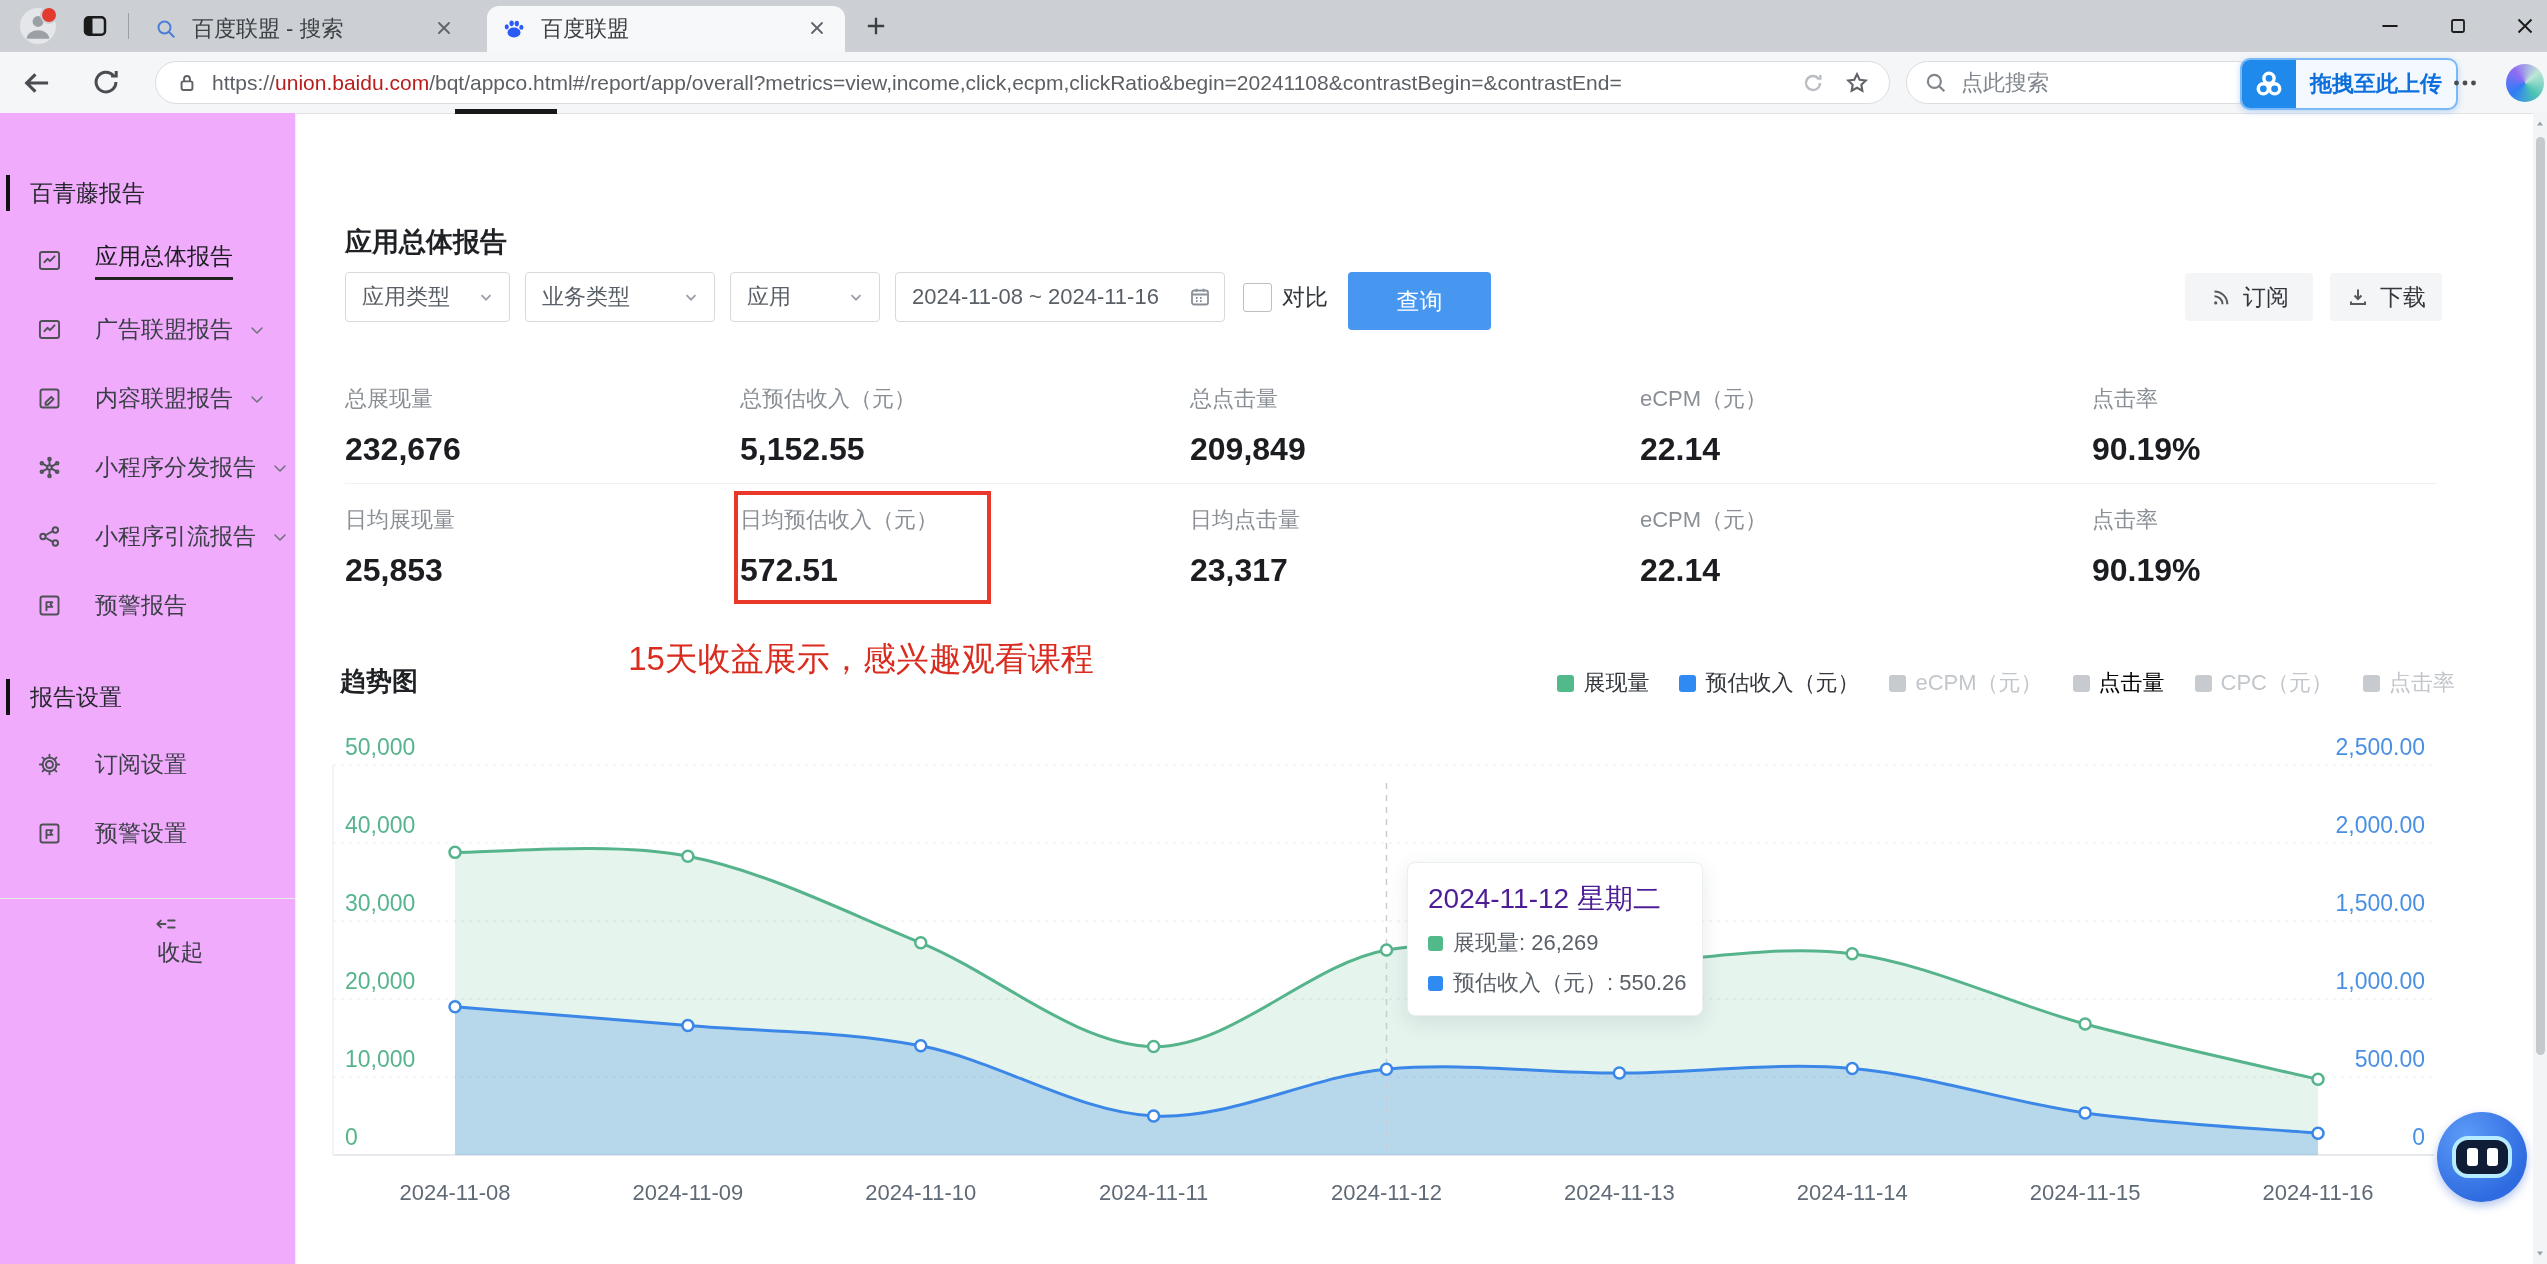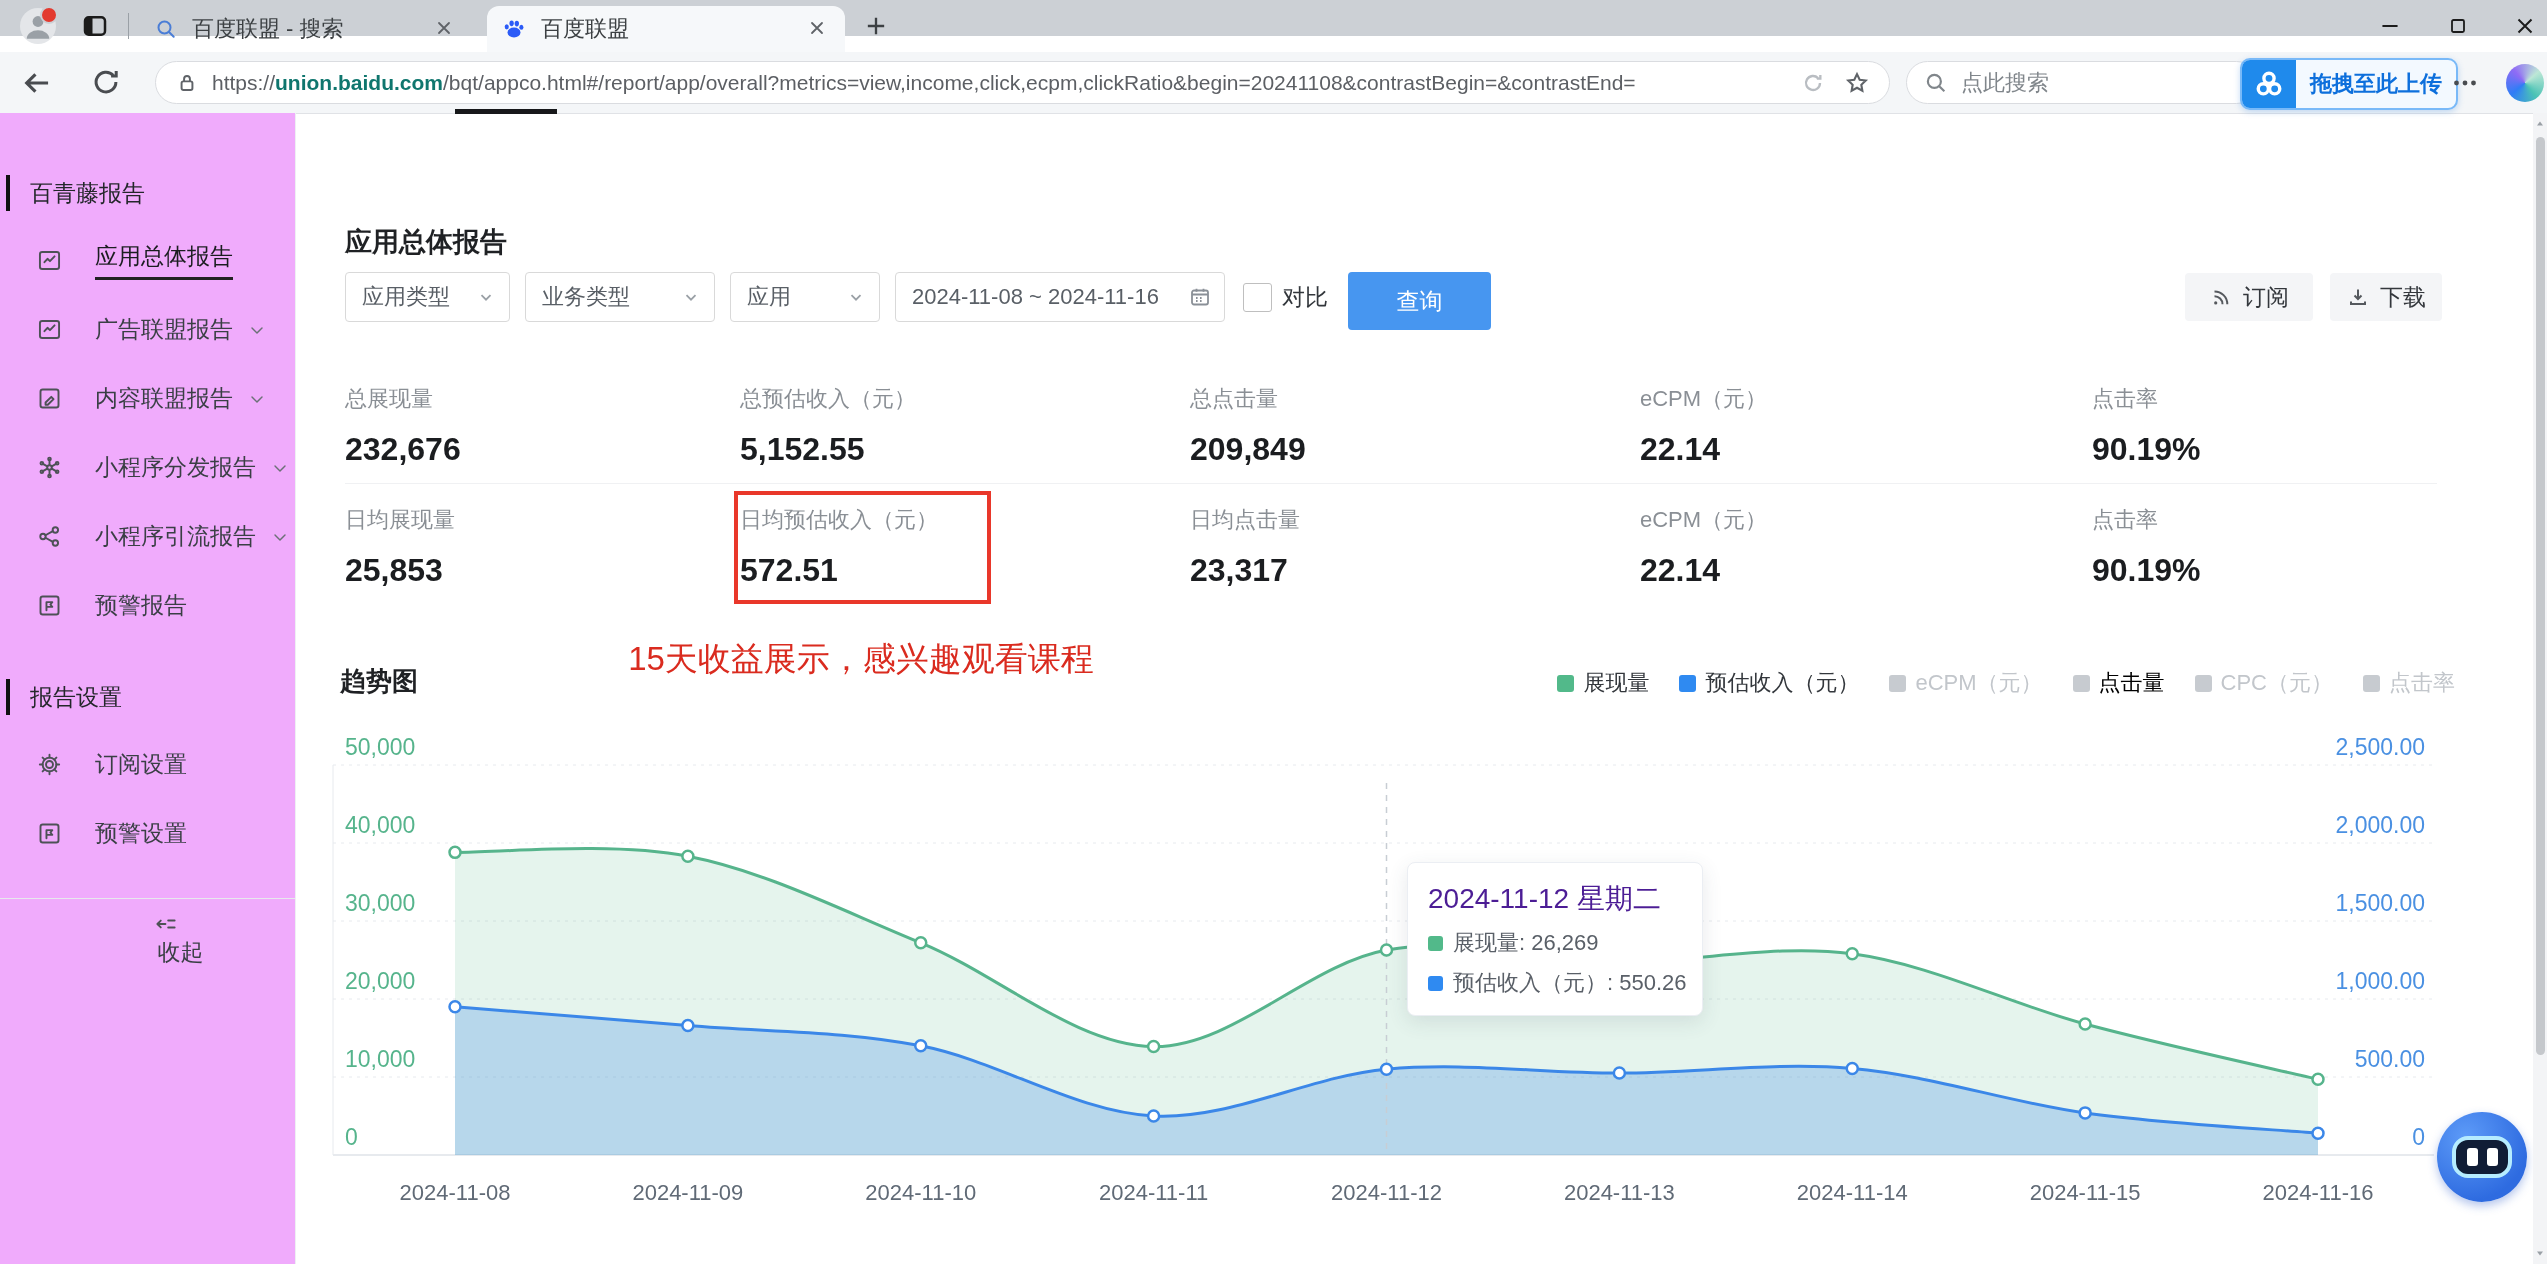--- a/index.html
+++ b/index.html
@@ -1,39 +1,39 @@
 <!DOCTYPE html>
 <html><head>
 <meta charset="utf-8">
 <style>
   html,body{margin:0;padding:0;background:#e8e8e8;}
   .screen{position:relative;width:2547px;height:1264px;overflow:hidden;background:#fff;
           font-family:"Liberation Sans",sans-serif;color:#333;}
   svg{display:block}
 
   
-  .tabstrip{position:absolute;left:0;top:0;width:2547px;height:36px;background:#ccd0d5;}
+  .tabstrip{position:absolute;left:0;top:0;width:2547px;height:52px;background:#ccd0d5;}
   .avatar{position:absolute;left:20px;top:8px;width:36px;height:36px;border-radius:50%;background:#e4e6e9;}
   .avatar .dot{position:absolute;right:-2px;top:-2px;width:14px;height:14px;border-radius:50%;background:#e33a2f;border:2px solid #ccd0d5;}
   .tabactions{position:absolute;left:80px;top:11px;width:30px;height:30px;color:#1b1b1b;}
   .strip-divider{position:absolute;left:128px;top:13px;width:1px;height:26px;background:#9aa0a6;}
   .tab{position:absolute;top:6px;height:46px;display:flex;align-items:center;padding:0 14px;box-sizing:border-box;}
   .tab .title{font-size:22px;color:#3c4043;margin:0 14px;white-space:nowrap;overflow:hidden;flex:1;}
   .tab.active{background:#f6f8fa;border-radius:12px 12px 0 0;}
   .tab .close{width:26px;height:26px;color:#5f6368;flex:none;}
   .newtab{position:absolute;left:862px;top:12px;width:28px;height:28px;color:#3c4043;}
   .wctrl{position:absolute;top:8px;width:40px;height:36px;color:#1b1b1b;display:flex;align-items:center;justify-content:center;}
 
   
   .toolbar{position:absolute;left:0;top:52px;width:2547px;height:61px;background:#f4f6f8;border-bottom:1px solid #e0e2e6;}
   .navbtn{position:absolute;top:12px;width:38px;height:38px;color:#494c50;}
   .urlbar{position:absolute;left:155px;top:9px;width:1735px;height:43px;background:#fff;border:1px solid #dadce0;
           border-radius:22px;display:flex;align-items:center;padding:0 18px;box-sizing:border-box;}
   .urltext{font-size:21px;white-space:nowrap;overflow:hidden;flex:1;margin-left:12px;color:#5c5f64;}
-  .urltext b{color:#0f766e;font-weight:700;}
+  .urltext b{color:#b91c1c;font-weight:400;}
   .searchbar{position:absolute;left:1906px;top:9px;width:352px;height:43px;background:#fff;border:1px solid #dadce0;
           border-radius:22px;display:flex;align-items:center;padding:0 16px;box-sizing:border-box;color:#80868b;}
   .searchbar .ph{font-size:22px;margin-left:12px;}
   .upload-badge{position:absolute;left:2240px;top:6px;height:48px;display:flex;align-items:stretch;border:2px solid #79b9f8;
           border-radius:10px;overflow:hidden;background:#f3f9ff;box-shadow:0 2px 6px rgba(30,120,220,.25);}
   .upload-badge .logo{width:54px;background:#1f8aec;display:flex;align-items:center;justify-content:center;}
   .upload-badge .txt{display:flex;align-items:center;padding:0 14px;color:#0d6fdc;font-weight:700;font-size:22px;white-space:nowrap;}
   .chrome-mark{position:absolute;left:455px;top:109px;width:102px;height:5px;background:#17181a;}
 
   

